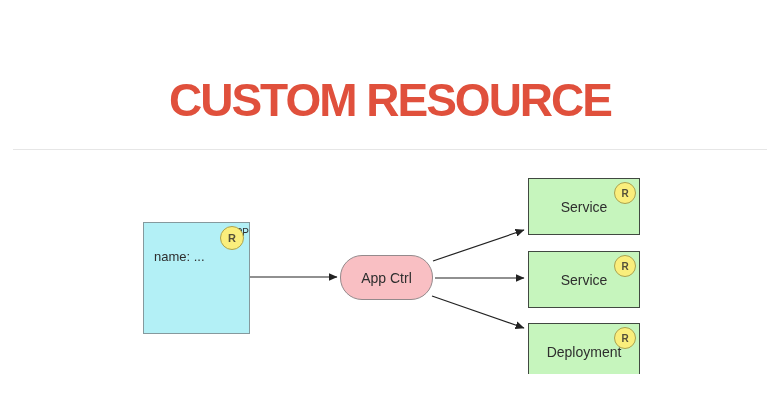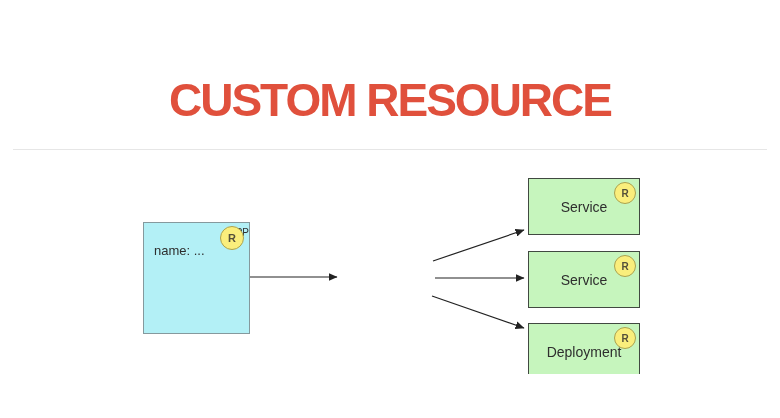--- a/index.html
+++ b/index.html
@@ -54,21 +54,21 @@
     width: 107px; height: 112px;
     background: var(--cyan_fill, #B3F0F6);
     border: 1px solid var(--cyan_border, #85999D);
   }
   .app-title {
     margin-top: 4px;
     text-align: right;
     font-size: 10px;
   }
   .app-lines {
-    margin-top: 4px;
+    margin-top: 10px;
     padding-left: 10px;
     font-size: 13px;
     line-height: 17px;
   }
 
   .controller {
     left: 340px; top: 255px;
     width: 93px; height: 45px;
     background: var(--pink_fill, #F9BFC3);
     border: 1px solid var(--pink_border, #948A8C);
@@ -130,20 +130,23 @@
   </svg>
 
   <div class="node app-box">
     <div class="badge badge-app">R</div>
     <div class="app-title">APP</div>
     <div class="app-lines">
       <div>name: ...</div>
     </div>
   </div>
 
+  <div class="node controller">
+    <span>App Ctrl</span>
+  </div>
 
   <div class="node resource-box resource-ingress">
     <div class="badge badge-res">R</div>
     <span>Service</span>
   </div>
 
   <div class="node resource-box resource-service">
     <div class="badge badge-res">R</div>
     <span>Service</span>
   </div>

